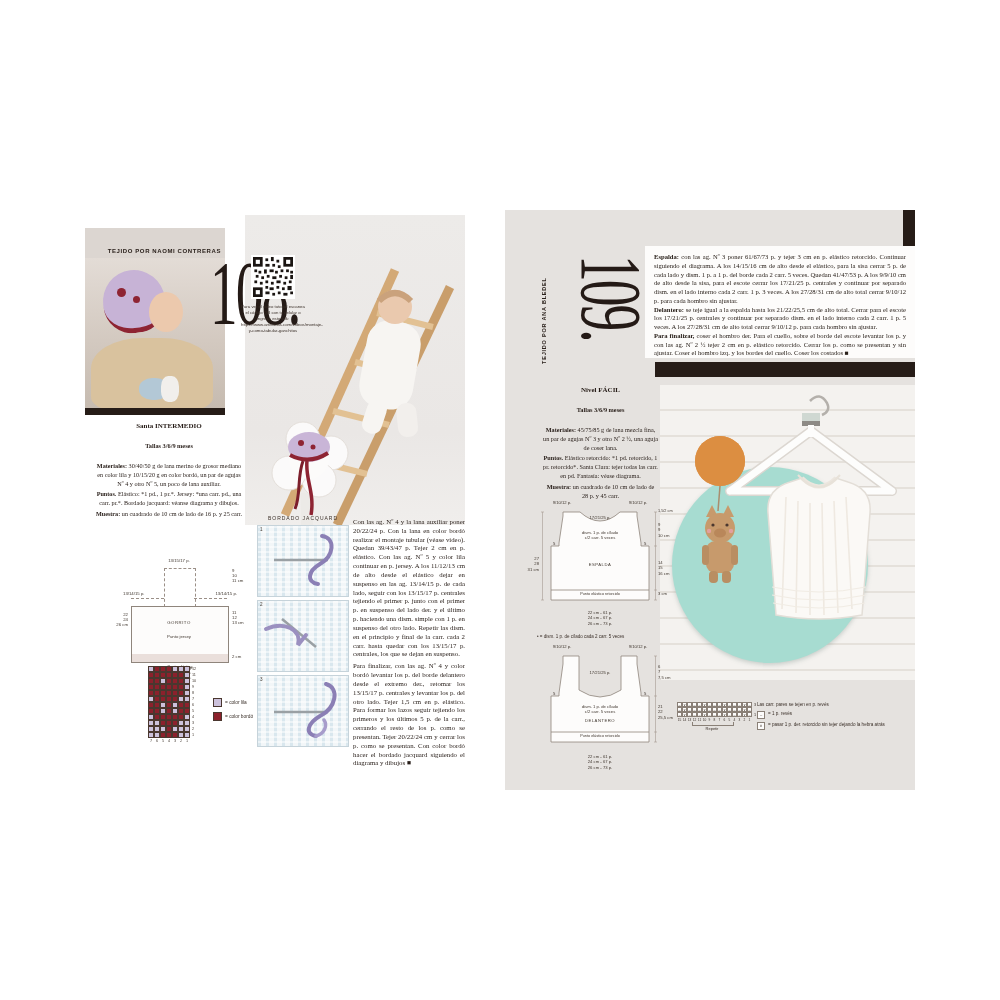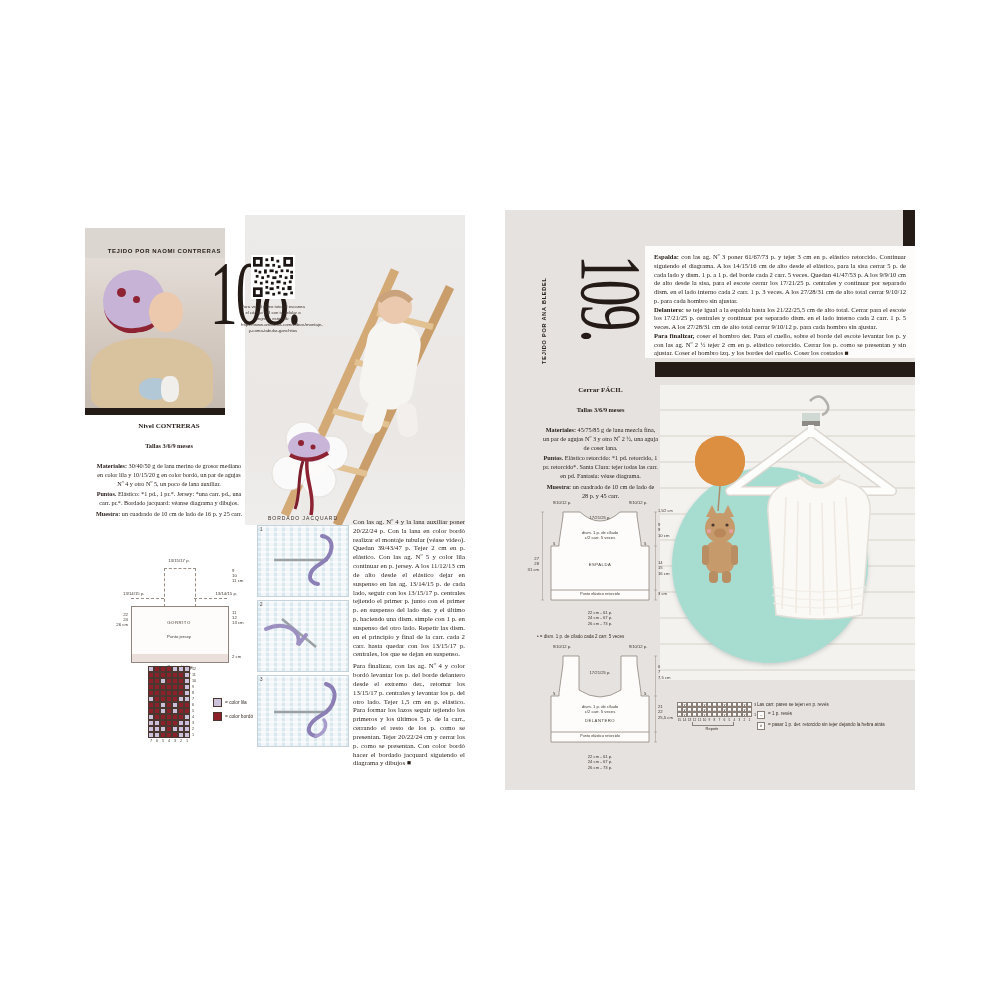--- a/index.html
+++ b/index.html
@@ -180,21 +180,21 @@
             <rect x="14" y="26" width="2" height="2"></rect>
             <rect x="18" y="25" width="2" height="2"></rect>
           <rect x="22" y="26" width="3" height="2"></rect>
             <rect x="27" y="25" width="2" height="2"></rect>
         </g>
       </svg>
     </div>
     <div class="abs qrcap">Para ver el video tutorial escanea el código QR con tu celular o ingresa este link: https://www.artelanas.com/videos/montaje-y-como-tabular-ganchitos</div>
 
     <div class="abs sidebarL">
-      <div class="lvl">Nivel CONTRERAS</div>
+      <div class="lvl">Santa INTERMEDIO</div>
       <div class="sizes">Tallas 3/6/9 meses</div>
       <p class="sbp"><span class="lead">Materiales:</span><span> 30/40/50 g de lana merino de grosor mediano en color lila y 10/15/20 g en color bordó, un par de agujas Nº 4 y otro Nº 5, un poco de lana auxiliar.</span></p>
       <p class="sbp"><span class="lead">Puntos.</span><span> Elástico: *1 pd., 1 pr.*. Jersey: *una carr. pd., una carr. pr.*. Bordado jacquard: véanse diagrama y dibujos.</span></p>
       <p class="sbp"><span class="lead">Muestra:</span><span> un cuadrado de 10 cm de lado de 16 p. y 25 carr.</span></p>
     </div>
 
     <div class="abs bodycol">
       <p>Con las ag. Nº 4 y la lana auxiliar poner 20/22/24 p. Con la lana en color bordó realizar el montaje tubular (véase video). Quedan 39/43/47 p. Tejer 2 cm en p. elástico. Con las ag. Nº 5 y color lila continuar en p. jersey. A los 11/12/13 cm de alto desde el elástico dejar en suspenso en las ag. 13/14/15 p. de cada lado, seguir con los 13/15/17 p. centrales tejiendo el primer p. junto con el primer p. en suspenso del lado der. y el último p. haciendo una dism. simple con 1 p. en suspenso del otro lado. Repetir las dism. en el principio y final de la carr. cada 2 carr. hasta quedar con los 13/15/17 p. centrales, los que se dejan en suspenso.</p>
       <p>Para finalizar, con las ag. Nº 4 y color bordó levantar los p. del borde delantero desde el extremo der., retomar los 13/15/17 p. centrales y levantar los p. del otro lado. Tejer 1,5 cm en p. elástico. Para formar los lazos seguir tejiendo los primeros y los últimos 5 p. de la carr., cerrando el resto de los p. como se presentan. Tejer 20/22/24 cm y cerrar los p. como se presentan. Con color bordó hacer el bordado jacquard siguiendo el diagrama y dibujos ■</p>
     </div>
@@ -401,21 +401,21 @@
 
     <div class="abs instrbox">
       <p><span class="lead">Espalda:</span><span> con las ag. Nº 3 poner 61/67/73 p. y tejer 3 cm en p. elástico retorcido. Continuar siguiendo el diagrama. A los 14/15/16 cm de alto desde el elástico, para la sisa cerrar 5 p. de cada lado y dism. 1 p. a 1 p. del borde cada 2 carr. 5 veces. Quedan 41/47/53 p. A los 9/9/10 cm de alto desde la sisa, para el escote cerrar los 17/21/25 p. centrales y continuar por separado dism. en el lado interno cada 2 carr. 1 p. 3 veces. A los 27/28/31 cm de alto total cerrar 9/10/12 p. para cada hombro sin ajustar.</span></p>
       <p><span class="lead">Delantero:</span><span> se teje igual a la espalda hasta los 21/22/25,5 cm de alto total. Cerrar para el escote los 17/21/25 p. centrales y continuar por separado dism. en el lado interno cada 2 carr. 1 p. 5 veces. A los 27/28/31 cm de alto total cerrar 9/10/12 p. para cada hombro sin ajustar.</span></p>
       <p><span class="lead">Para finalizar,</span><span> coser el hombro der. Para el cuello, sobre el borde del escote levantar los p. y con las ag. Nº 2 ½ tejer 2 cm en p. elástico retorcido. Cerrar los p. como se presentan y sin ajustar. Coser el hombro izq. y los bordes del cuello. Coser los costados ■</span></p>
     </div>
 
     <div class="abs darkbar"></div>
 
     <div class="abs sidebarR">
-      <div class="lvl">Cerrar FÁCIL</div>
+      <div class="lvl">Nivel FÁCIL</div>
       <div class="sizes">Tallas 3/6/9 meses</div>
       <p class="sbp"><span class="lead">Materiales:</span><span> 45/75/85 g de lana mezcla fina, un par de agujas Nº 3 y otro Nº 2 ½, una aguja de coser lana.</span></p>
       <p class="sbp"><span class="lead">Puntos.</span><span> Elástico retorcido: *1 pd. retorcido, 1 pr. retorcido*. Santa Clara: tejer todas las carr. en pd. Fantasía: véase diagrama.</span></p>
       <p class="sbp"><span class="lead">Muestra:</span><span> un cuadrado de 10 cm de lado de 28 p. y 45 carr.</span></p>
     </div>
 
     <div class="abs photoC">
       <div class="mint"></div>
       <svg class="abs" style="left:0;top:6px;" width="255" height="120" viewBox="0 0 255 120">
         <path d="M150,10 q10,-10 17,2 q4,8 -5,12" fill="none" stroke="#b4b0ab" stroke-width="2.5"></path>

